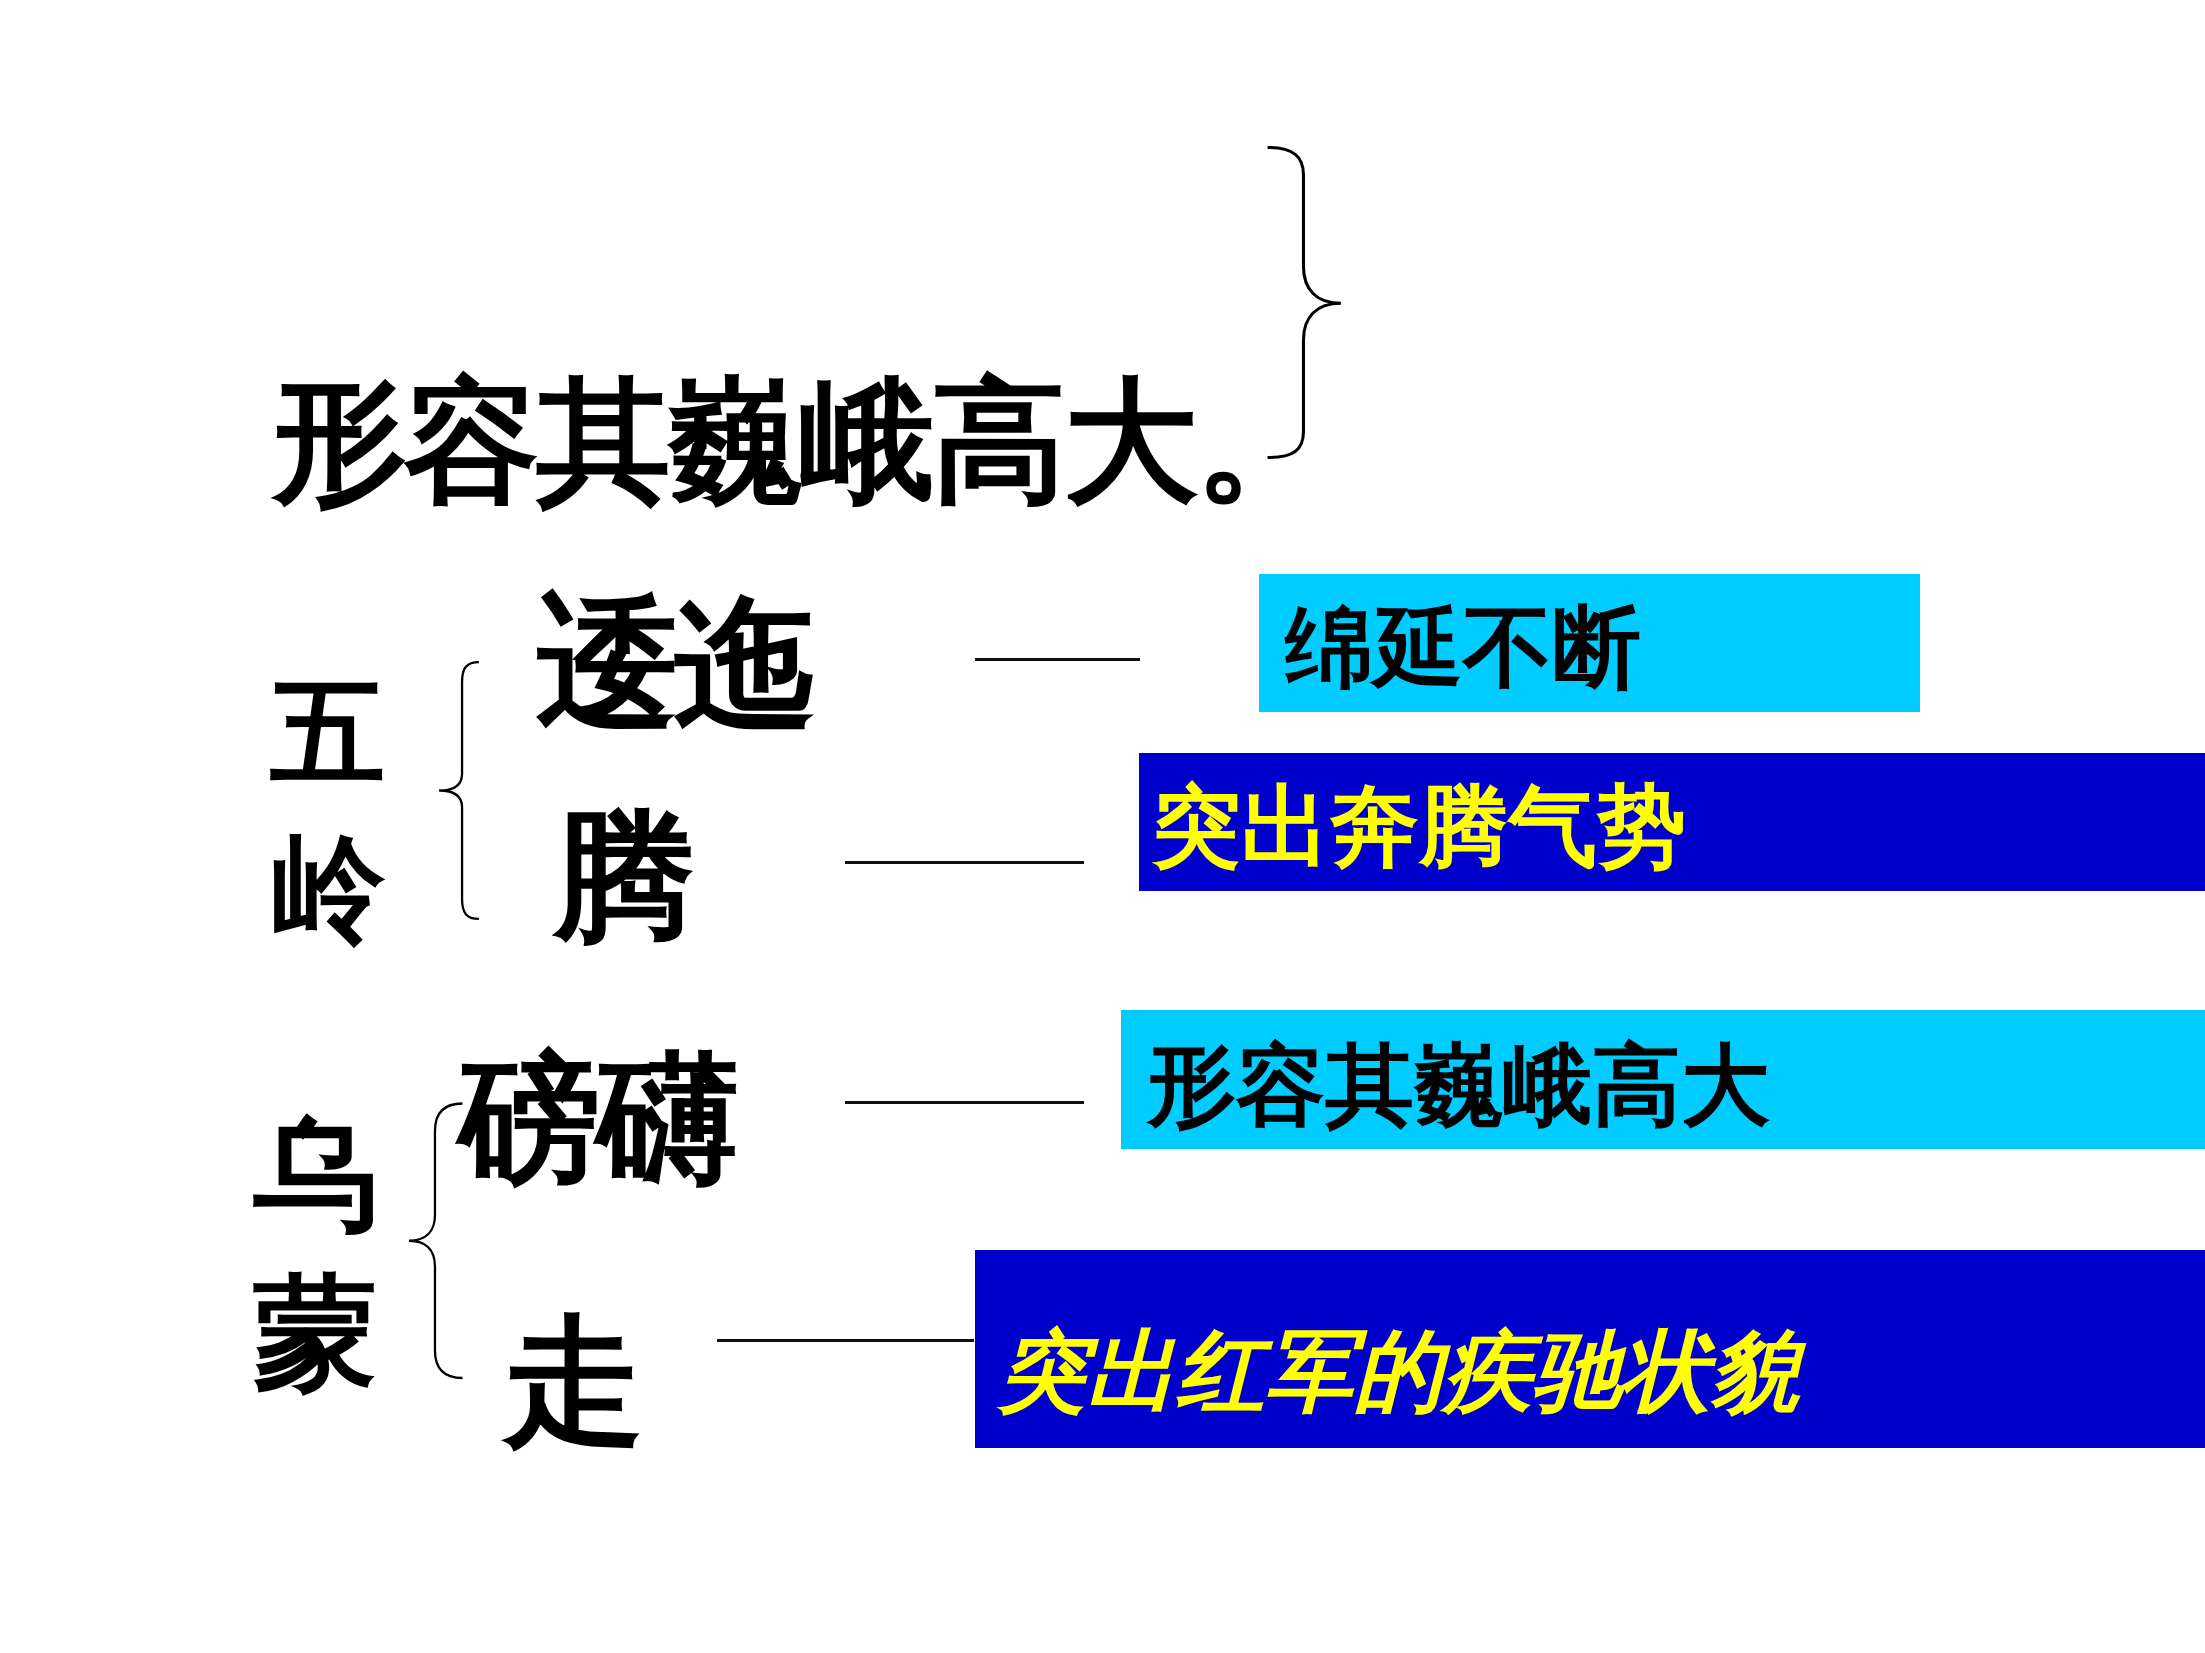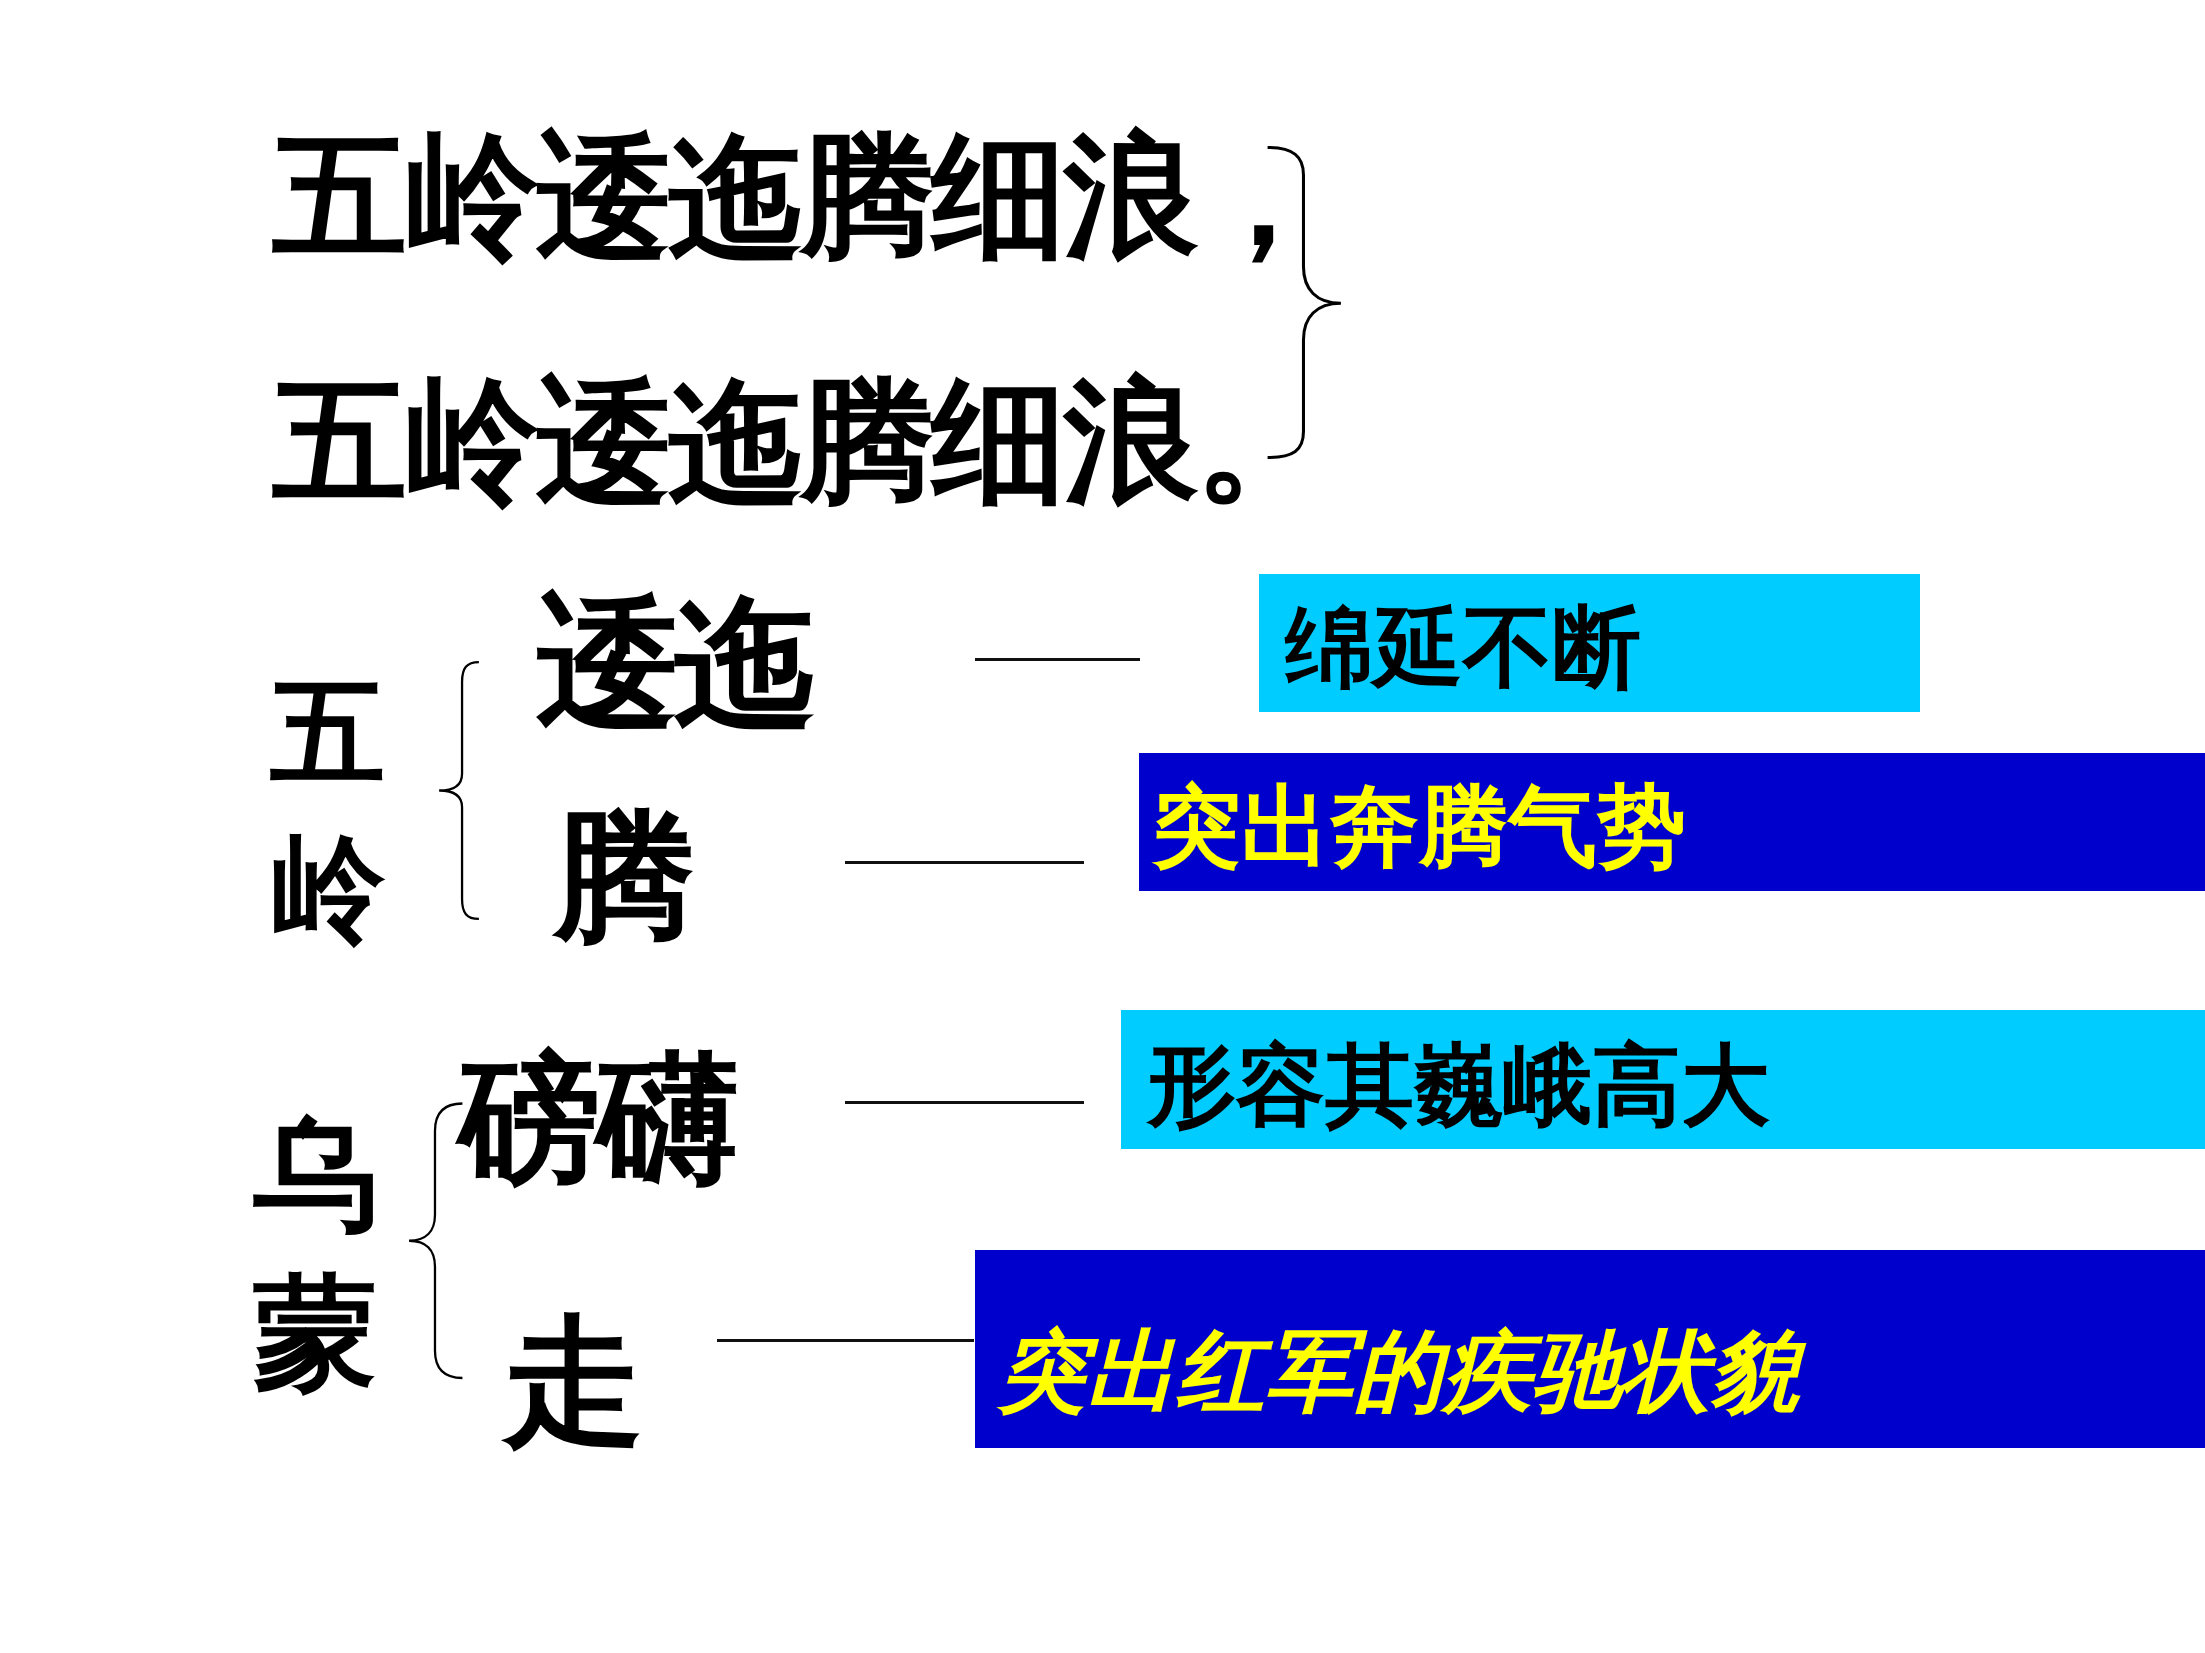--- a/index.html
+++ b/index.html
@@ -108,22 +108,21 @@
     #kw-pangbo { left: 459px; top: 1048px; }
     #kw-zou    { left: 502px; top: 1311px; }
 
     svg.brace { position: absolute; overflow: visible; }
   </style>
 </head>
 <body>
 
 <div class="slide">
 
-  <div id="poem-line-1" class="poem-line">五岭逶迤腾细浪，</div>
-  <div id="poem-line-2" class="poem-line">五岭逶迤腾细浪。</div>
+  <div id="poem-line-2" class="poem-line">形容其巍峨高大。</div>
 
   <svg class="brace" style="left:1263px; top:144px;" width="84" height="317" viewBox="0 0 110 414">
     <path d="M6 4 C 40 4, 53 16, 53 40 L 53 160 C 53 190, 70 208, 102 208 C 70 208, 53 226, 53 256 L 53 376 C 53 400, 40 410, 6 410" fill="none" stroke="#000" stroke-width="4"></path>
   </svg>
 
 
   <div id="label-wuling-1" class="vlabel">五</div>
   <div id="label-wuling-2" class="vlabel">岭</div>
 
   <svg class="brace" style="left:436px; top:659px;" width="46" height="263" viewBox="0 0 60 344">

